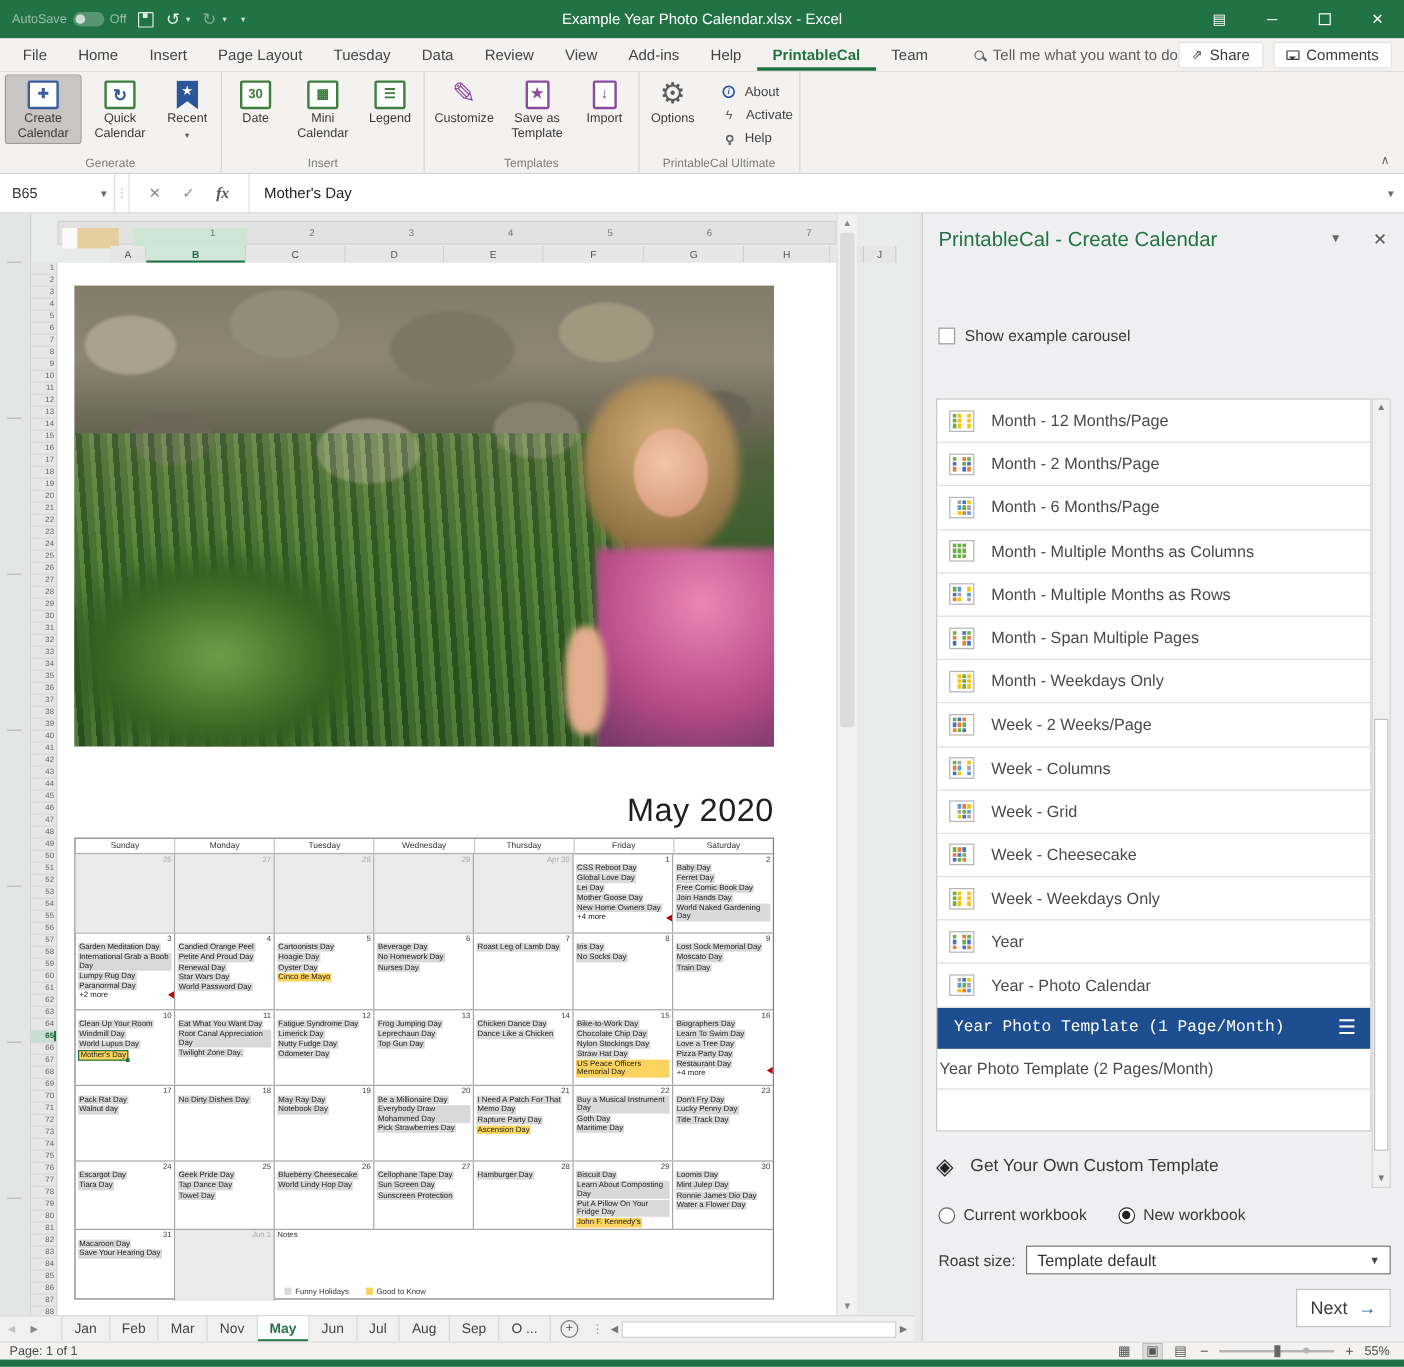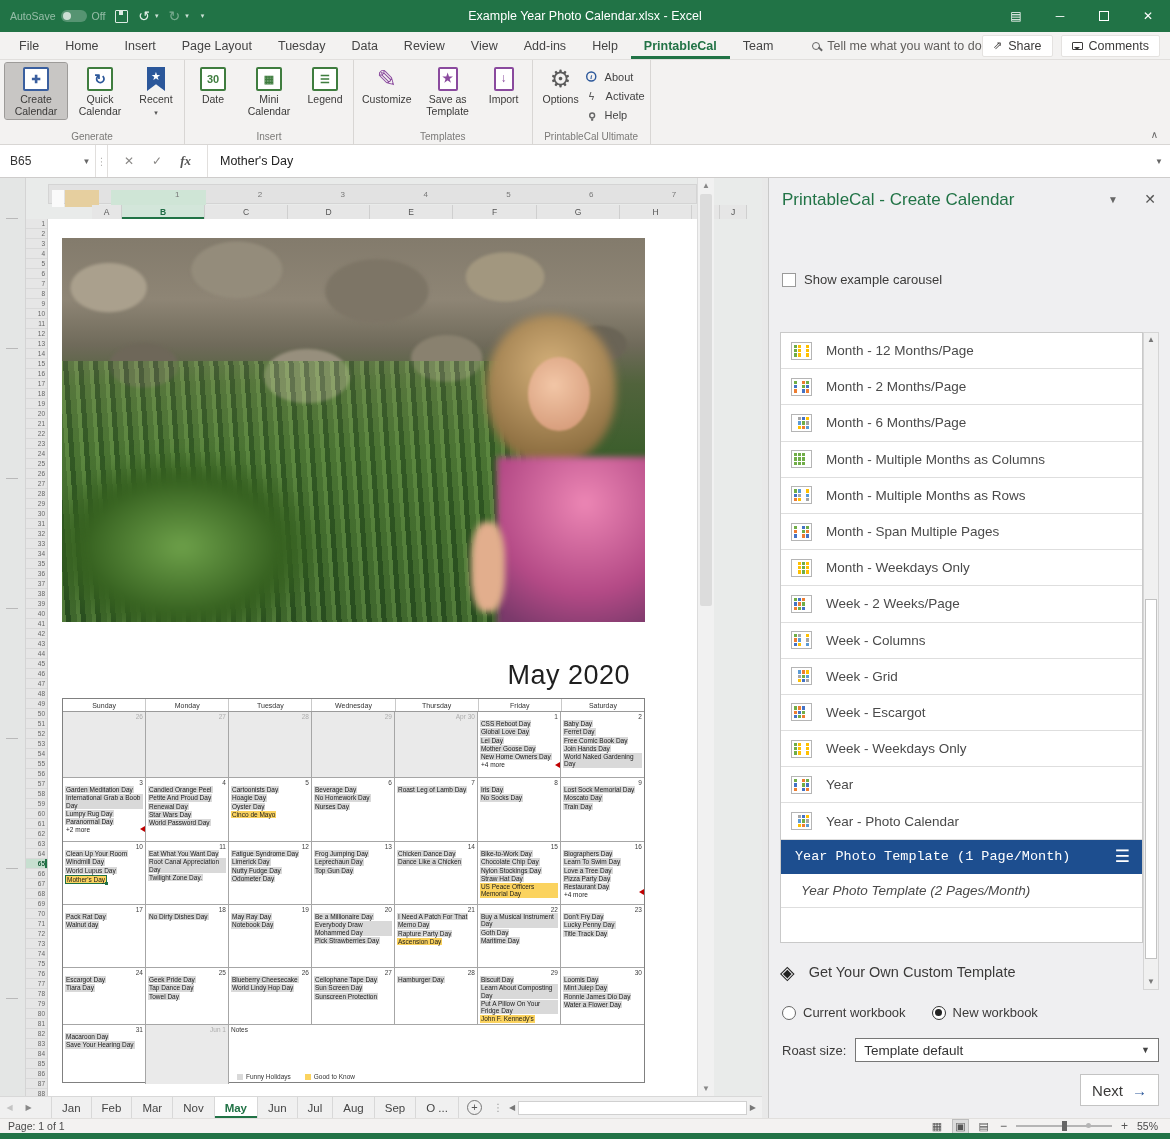--- a/index.html
+++ b/index.html
@@ -43,21 +43,21 @@
   .ribbon{position:absolute;left:0;top:60px;width:1170px;height:85px;background:#f3f2f1;
     border-bottom:1px solid #d8d6d4;display:flex;align-items:stretch;}
   .rgroup{display:flex;flex-direction:column;border-right:1px solid #d8d6d4;padding:3px 5px 0;}
   .rbtns{display:flex;align-items:flex-start;gap:2px;flex:1;}
   .rbtn{min-width:46px;max-width:62px;padding:4px 3px 2px;display:flex;flex-direction:column;align-items:center;gap:3px;
     font-size:10.5px;color:#3b3a39;text-align:center;border-radius:2px;}
   .rbtn.selected{background:#c8c6c4;outline:1px solid #9d9b99;}
   .rlabel{line-height:11.5px;}
   .ddarrow{font-size:7px;color:#555;}
   .rglabel{font-size:10px;color:#7b7a78;text-align:center;padding:3px 0 2px;}
-  .rstack{display:flex;flex-direction:column;justify-content:flex-start;gap:2px;padding-top:5px;margin-left:0;}
+  .rstack{display:flex;flex-direction:column;justify-content:flex-start;gap:2px;padding-top:5px;margin-left:16px;}
   .rsmall{display:flex;align-items:center;gap:4px;font-size:11px;color:#444;height:17px;}
   .rsmall .ric{transform:scale(.7);transform-origin:left center;}
   .ric{display:block;}
   .ic-cal{width:26px;height:24px;border:2px solid;border-radius:2px;background:#fff;
     font:bold 11px/20px "Liberation Sans",sans-serif;text-align:center;}
   .b-blue{border-color:#3a5f9f;color:#3a5f9f;}
   .b-green{border-color:#3f7d3f;color:#3f7d3f;}
   .b-green2{border-color:#3f7d3f;color:#2b579a;font-size:14px;}
   .ic-bookmark{width:18px;height:24px;background:#2b579a;clip-path:polygon(0 0,100% 0,100% 100%,50% 72%,0 100%);
     color:#fff;font-size:11px;line-height:18px;text-align:center;}
@@ -120,21 +120,21 @@
     radial-gradient(closest-side,#6ea14a,#35601f 70%,transparent);}
   .ph-hair{position:absolute;right:5%;top:20%;width:130px;height:150px;border-radius:48%;filter:blur(4px);
     background:radial-gradient(circle at 50% 35%,#d4b07a,#8e6f41 75%);}
   .ph-face{position:absolute;right:9.5%;top:31%;width:62px;height:74px;border-radius:50%;filter:blur(1px);
     background:radial-gradient(circle at 42% 38%,#f2c6a6,#d79d7c 80%);}
   .ph-dress{position:absolute;right:-2%;top:57%;width:160px;height:48%;filter:blur(3px);
     background:radial-gradient(circle at 55% 25%,#ec86b4,#b44a86 55%,#79396a 85%);}
   .ph-arm{position:absolute;right:24%;top:74%;width:34px;height:90px;border-radius:40%;filter:blur(3px);background:#e2ae8d;}
 
   
-  .may-title{position:absolute;left:47px;top:482px;width:583px;text-align:right;
+  .may-title{position:absolute;left:62px;top:482px;width:583px;text-align:right;
     font-size:27px;color:#1f1f1f;letter-spacing:.5px;}
   .cal{position:absolute;left:62px;top:520px;width:583px;height:385px;border:1px solid #808080;
     display:flex;flex-direction:column;background:#fff;}
   .cal-head{display:flex;height:13px;border-bottom:1px solid #9a9a9a;}
   .cal-head div{flex:1;font-size:7px;color:#333;text-align:center;line-height:13px;border-right:1px solid #c9c9c9;}
   .cal-head div:last-child{border-right:none;}
   .cweek{display:flex;border-bottom:1px solid #a6a6a6;}
   .cweek:last-child{border-bottom:none;}
   .ccell{width:14.2857%;border-right:1px solid #a6a6a6;position:relative;padding:8px 1px 1px;overflow:hidden;}
   .ccell:last-child{border-right:none;}
@@ -178,21 +178,21 @@
   .tpl-list{position:absolute;left:11px;top:154px;width:363px;height:611px;background:#fff;border:1px solid #c9c9c9;
     overflow:hidden;display:flex;flex-direction:column;}
   .tpl-item{height:36.2px;flex:none;display:flex;align-items:center;border-bottom:1px solid #dedede;padding-left:10px;gap:14px;}
   .tpl-item span.lb{font-size:13.5px;color:#4a4a4a;}
   .tico{width:21px;height:18px;border:1px solid #b5b5b5;background:#fff;display:grid;
     grid-template-columns:repeat(4,1fr);grid-template-rows:repeat(3,1fr);gap:1px;padding:2px;flex:none;}
   .tico b{display:block;}
   .tpl-item.selected{background:#1d4e8f;border-bottom:none;padding-left:14px;}
   .tpl-item.selected span.lb{color:#fff;font-family:Liberation Mono, monospace;}
   .tpl-item.selected .burger{margin-left:auto;margin-right:12px;color:#fff;font-size:17px;}
-  .tpl-item.child{padding-left:20px;font-style:italic;}
+  .tpl-item.child{padding-left:2px;}
   .tpl-custom{position:absolute;left:11px;top:776px;height:36px;display:flex;align-items:center;gap:14px;font-size:14.5px;color:#3b3a39;}
   .gem{font-size:19px;color:#222;line-height:1;}
   .p-sb{position:absolute;left:374px;top:154px;width:16px;height:658px;background:#f0f0f0;border:1px solid #d5d5d5;}
   .p-sb .arr{position:absolute;left:0;width:100%;height:14px;font-size:8px;color:#777;text-align:center;line-height:14px;}
   .p-sb .thumb{position:absolute;left:1px;width:12px;top:266px;height:360px;background:#fff;border:1px solid #c2c2c2;}
   .p-radios{position:absolute;left:13px;top:827px;display:flex;align-items:center;gap:26px;font-size:13px;color:#3b3a39;}
   .radio-opt{display:flex;align-items:center;gap:7px;}
   .radio{width:14px;height:14px;border:1px solid #666;border-radius:50%;background:#fff;flex:none;}
   .radio.sel{border-color:#333;}
   .radio.sel::after{content:"";display:block;width:7px;height:7px;margin:2.5px;background:#222;border-radius:50%;}
@@ -962,21 +962,21 @@
           <b style="background: rgb(255, 255, 255);"></b>
           <b style="background: rgb(237, 125, 49);"></b>
           <b style="background: rgb(68, 114, 196);"></b>
           <b style="background: rgb(112, 173, 71);"></b>
           <b style="background: rgb(255, 255, 255);"></b>
           <b style="background: rgb(68, 114, 196);"></b>
           <b style="background: rgb(112, 173, 71);"></b>
           <b style="background: rgb(237, 125, 49);"></b>
           <b style="background: rgb(255, 255, 255);"></b>
         </span>
-        <span class="lb">Week - Escargot</span>
+        <span class="lb">Week - Cheesecake</span>
       </div>
       <div class="tpl-item">
         <span class="tico">
           <b style="background: rgb(112, 173, 71);"></b>
           <b style="background: rgb(255, 192, 0);"></b>
           <b style="background: rgb(255, 255, 255);"></b>
           <b style="background: rgb(255, 192, 0);"></b>
           <b style="background: rgb(112, 173, 71);"></b>
           <b style="background: rgb(255, 192, 0);"></b>
           <b style="background: rgb(255, 255, 255);"></b>

